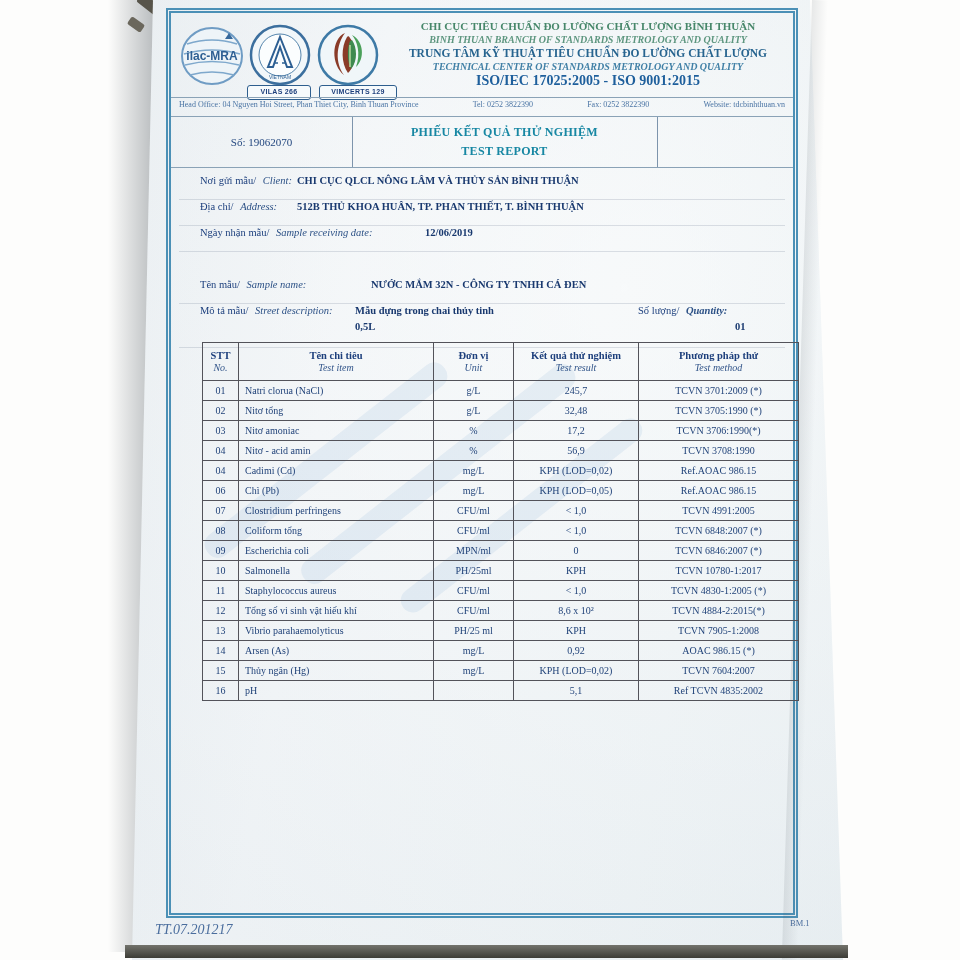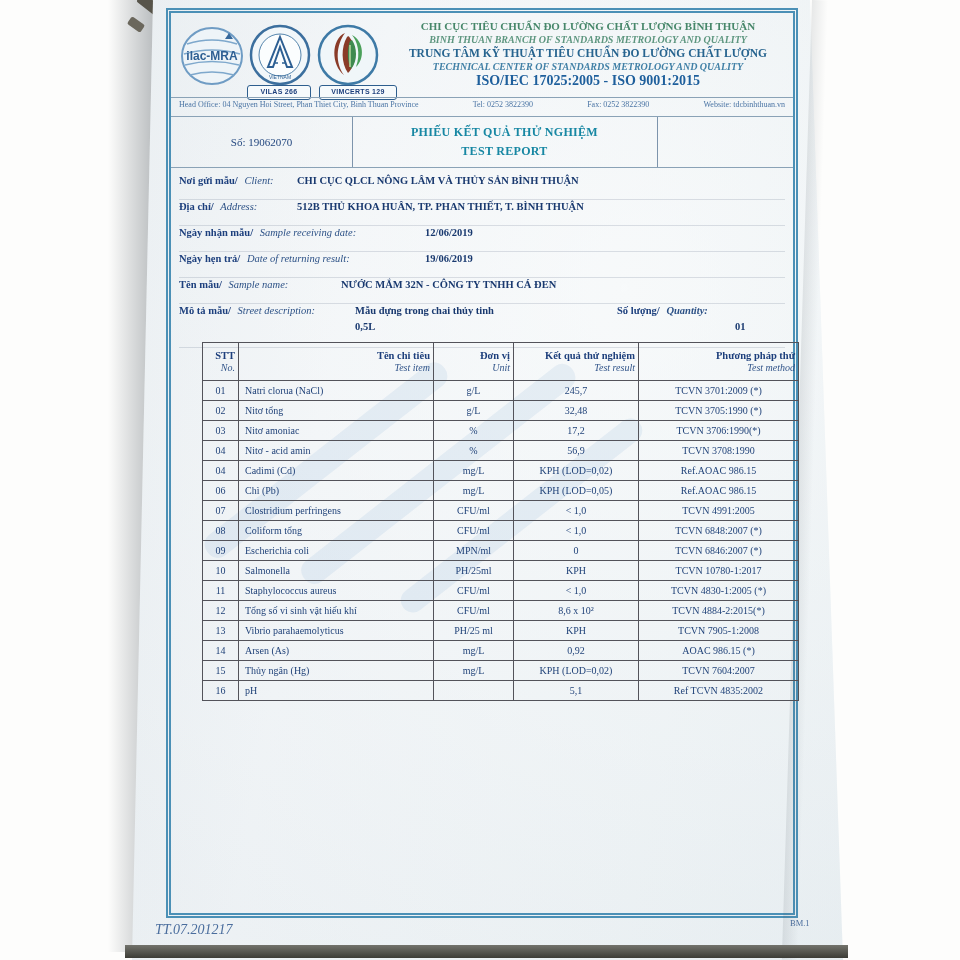--- a/index.html
+++ b/index.html
@@ -56,29 +56,29 @@
     display:flex;align-items:center;justify-content:center;}
   .tcell2{position:absolute;left:181px;top:0;width:305px;height:50px;border-right:1px solid #7d94ac;
     display:flex;flex-direction:column;align-items:center;justify-content:center;}
   .tcell3{position:absolute;left:486px;top:0;width:136px;height:50px;padding:4px 0 0 8px;box-sizing:border-box;}
   .doc-number{font-size:11px;color:#23477f;}
   .doc-title-vi,.doc-title-en{font-size:12px;font-weight:bold;color:#1787a3;line-height:19px;letter-spacing:0.3px;}
   .date-line,.page-line{font-size:10.5px;color:#23477f;line-height:17px;}
   
   .frow{position:absolute;left:8px;width:606px;height:24px;
     border-bottom:1px solid rgba(110,125,145,0.22);font-size:10.5px;color:#1a3a74;}
-  .flabel{font-weight:bold;color:#1c3f7d;}
+  .flabel{font-weight:normal;color:#1c3f7d;margin-left:21px;}
   .fen{font-style:italic;color:#2c5186;margin-left:4px;}
   .fval{position:absolute;top:0;font-weight:bold;color:#19396f;}
   .fval2{position:absolute;font-weight:bold;color:#19396f;}
   
   table.results{position:absolute;left:31px;top:329px;width:596px;border-collapse:collapse;
     table-layout:fixed;font-size:10px;color:#1f4178;}
   table.results th,table.results td{border:1px solid #53535a;padding:2px 3px;box-sizing:border-box;}
-  table.results th{height:38px;vertical-align:middle;text-align:right;}
+  table.results th{height:38px;vertical-align:middle;text-align:center;}
   table.results td{height:20px;text-align:center;}
   table.results td:nth-child(2){text-align:left;padding-left:6px;}
   .th-vi{display:block;font-weight:bold;color:#1d3f7c;font-size:10.5px;line-height:13px;}
   .th-en{display:block;font-style:italic;font-weight:normal;color:#32558a;font-size:10px;line-height:12px;}
   
   .footer-left{position:absolute;left:155px;top:922px;font-size:14px;color:#4a6d9d;font-style:italic;}
   .footer-right{position:absolute;left:790px;top:918px;font-size:8.5px;color:#4a6d9d;}
   svg{display:block;}
 </style>
 </head>
@@ -179,29 +179,24 @@
         <div class="frow" style="top:188px;">
           <span class="flabel">Địa chỉ/</span>
           <span class="fen">Address:</span>
           <span class="fval" style="left:118px;">512B THỦ KHOA HUÂN, TP. PHAN THIẾT, T. BÌNH THUẬN</span>
         </div>
         <div class="frow" style="top:214px;">
           <span class="flabel">Ngày nhận mẫu/</span>
           <span class="fen">Sample receiving date:</span>
           <span class="fval" style="left:246px;">12/06/2019</span>
         </div>
-        <div class="frow" style="top:240px;">
-          <span class="flabel">Ngày hẹn trả/</span>
-          <span class="fen">Date of returning result:</span>
-          <span class="fval" style="left:246px;">19/06/2019</span>
-        </div>
         <div class="frow" style="top:266px;">
           <span class="flabel">Tên mẫu/</span>
           <span class="fen">Sample name:</span>
-          <span class="fval" style="left:162px;">NƯỚC MẮM 32N - CÔNG TY TNHH CÁ ĐEN</span>
+          <span class="fval" style="left:192px;">NƯỚC MẮM 32N - CÔNG TY TNHH CÁ ĐEN</span>
         </div>
         <div class="frow" style="top:292px;height:42px;">
           <span class="flabel">Mô tả mẫu/</span>
           <span class="fen">Street description:</span>
           <span class="fval" style="left:176px;">Mẫu đựng trong chai thủy tinh</span>
           <span class="fval2" style="left:176px;top:16px;">0,5L</span>
           <span class="fval2" style="left:438px;top:0;">
             <span class="flabel">Số lượng/</span>
             <span class="fen">Quantity:</span>
           </span>

